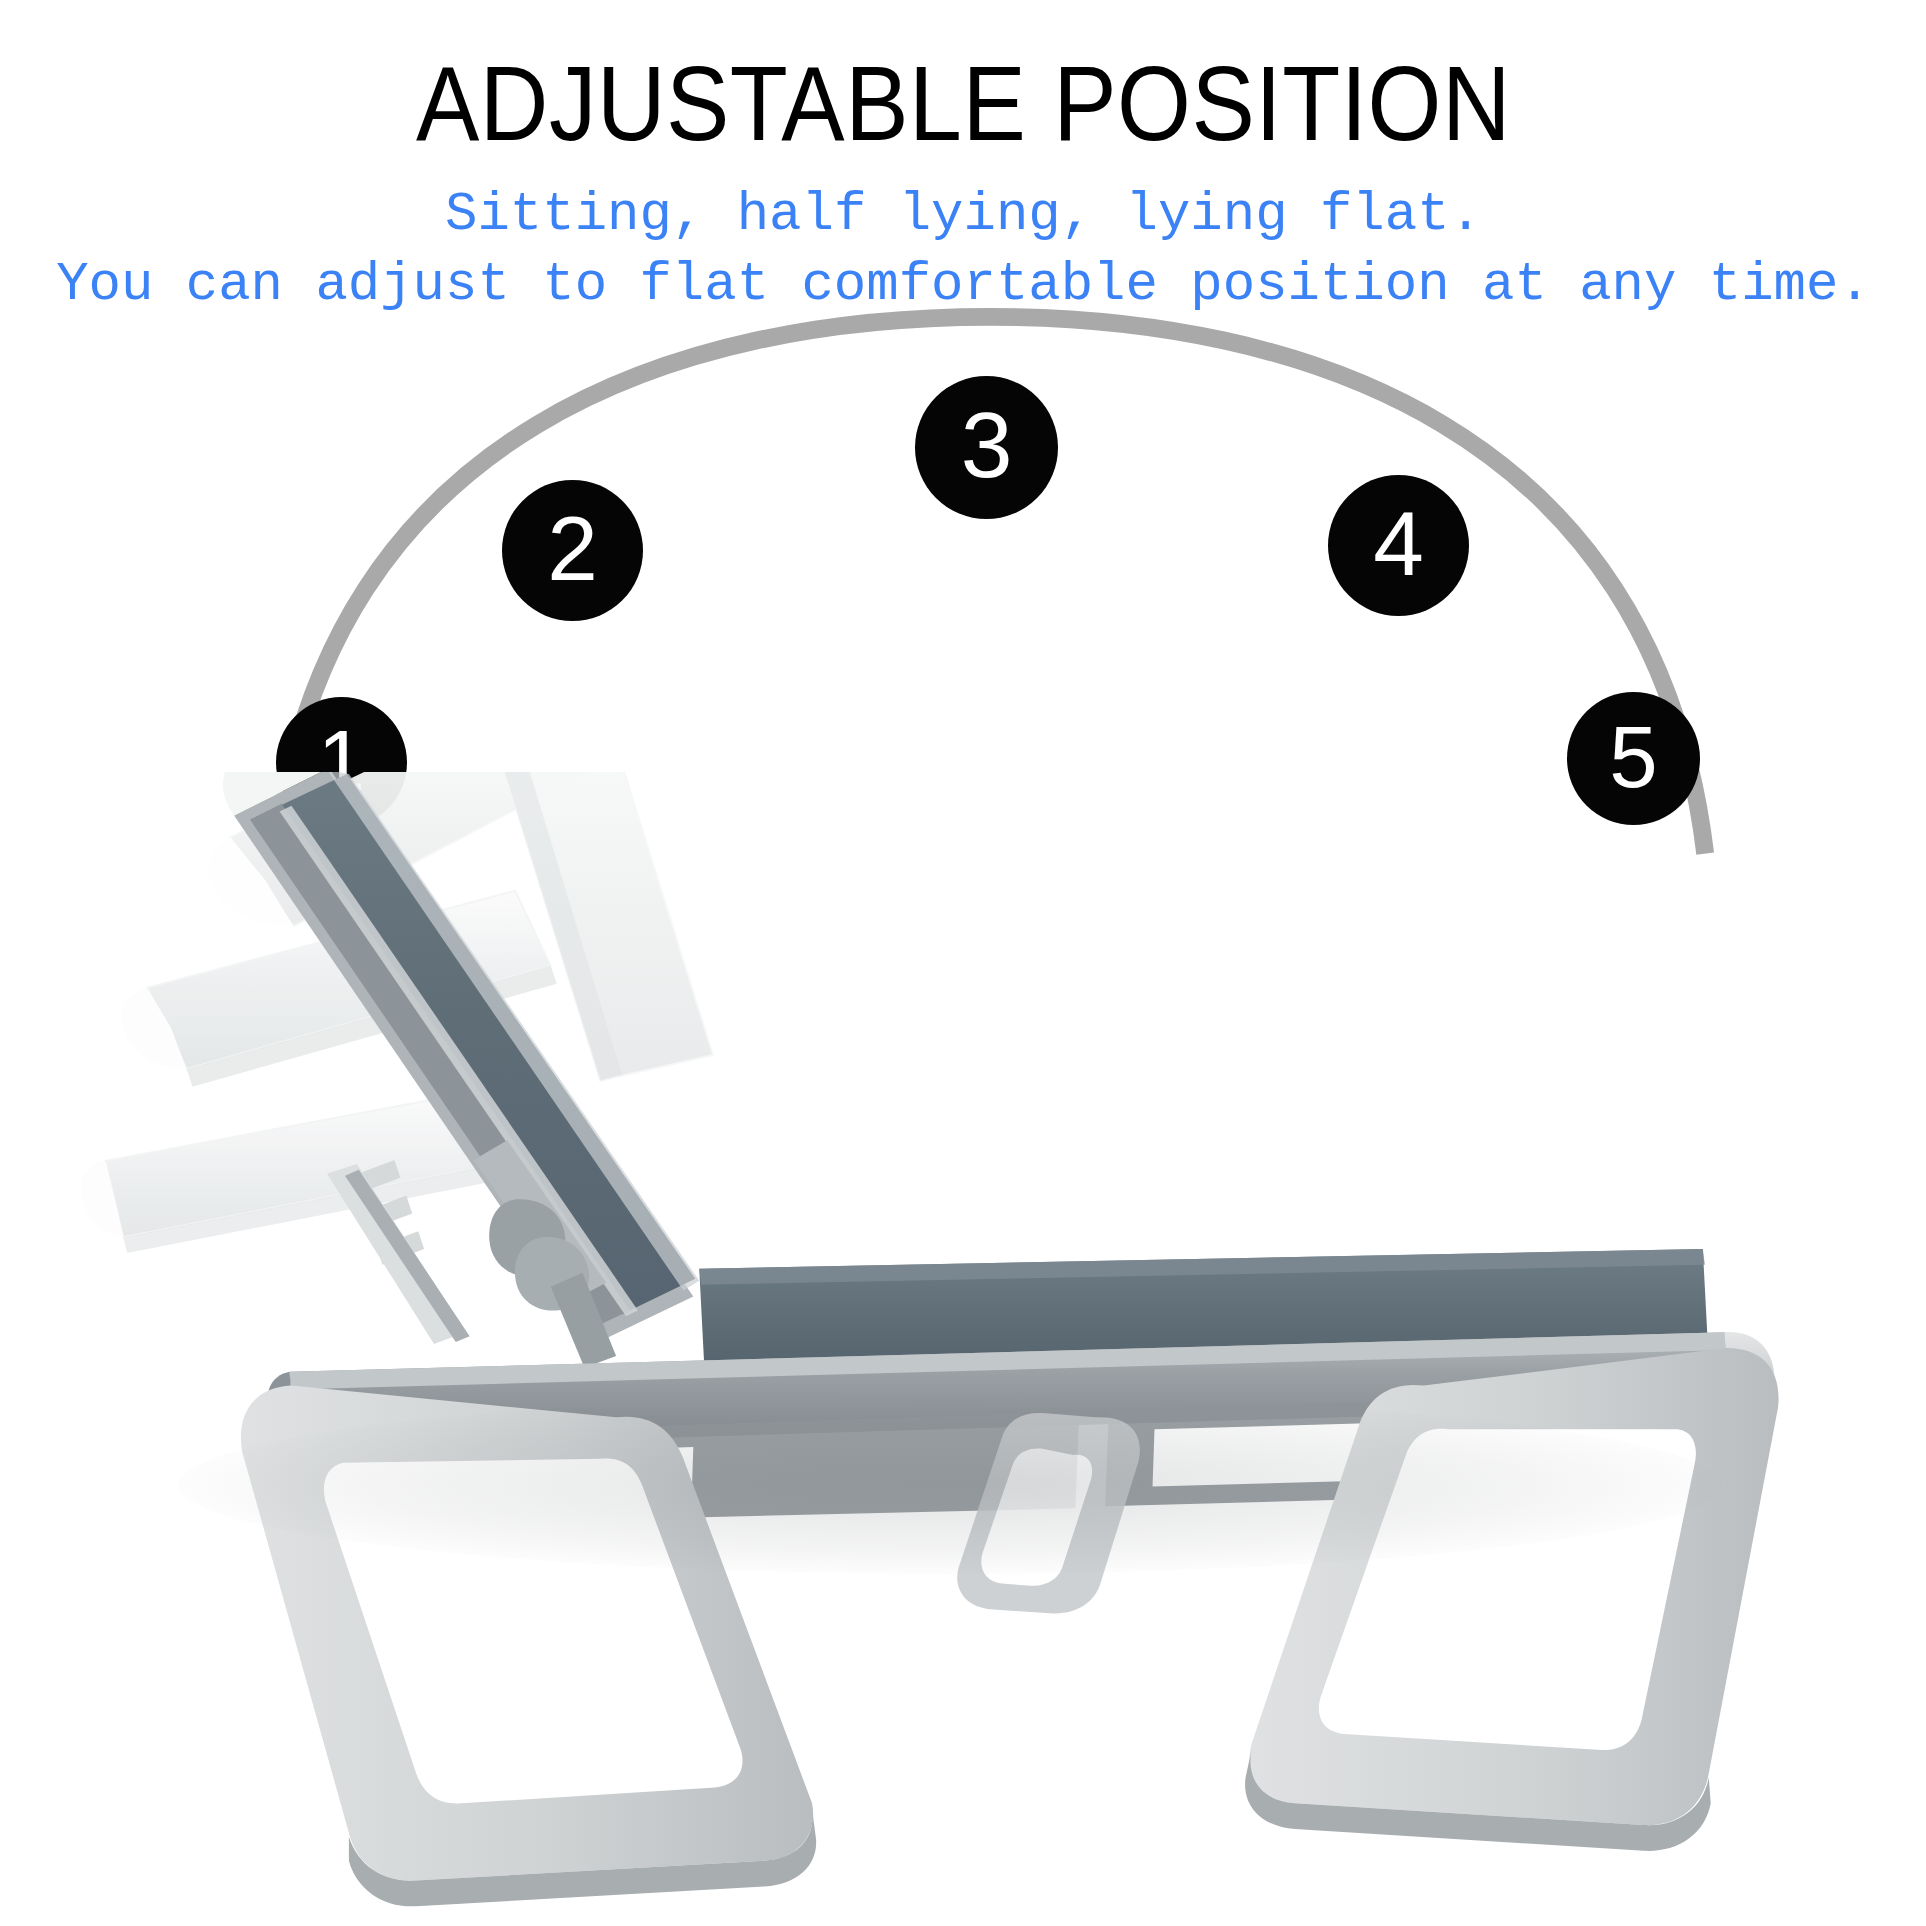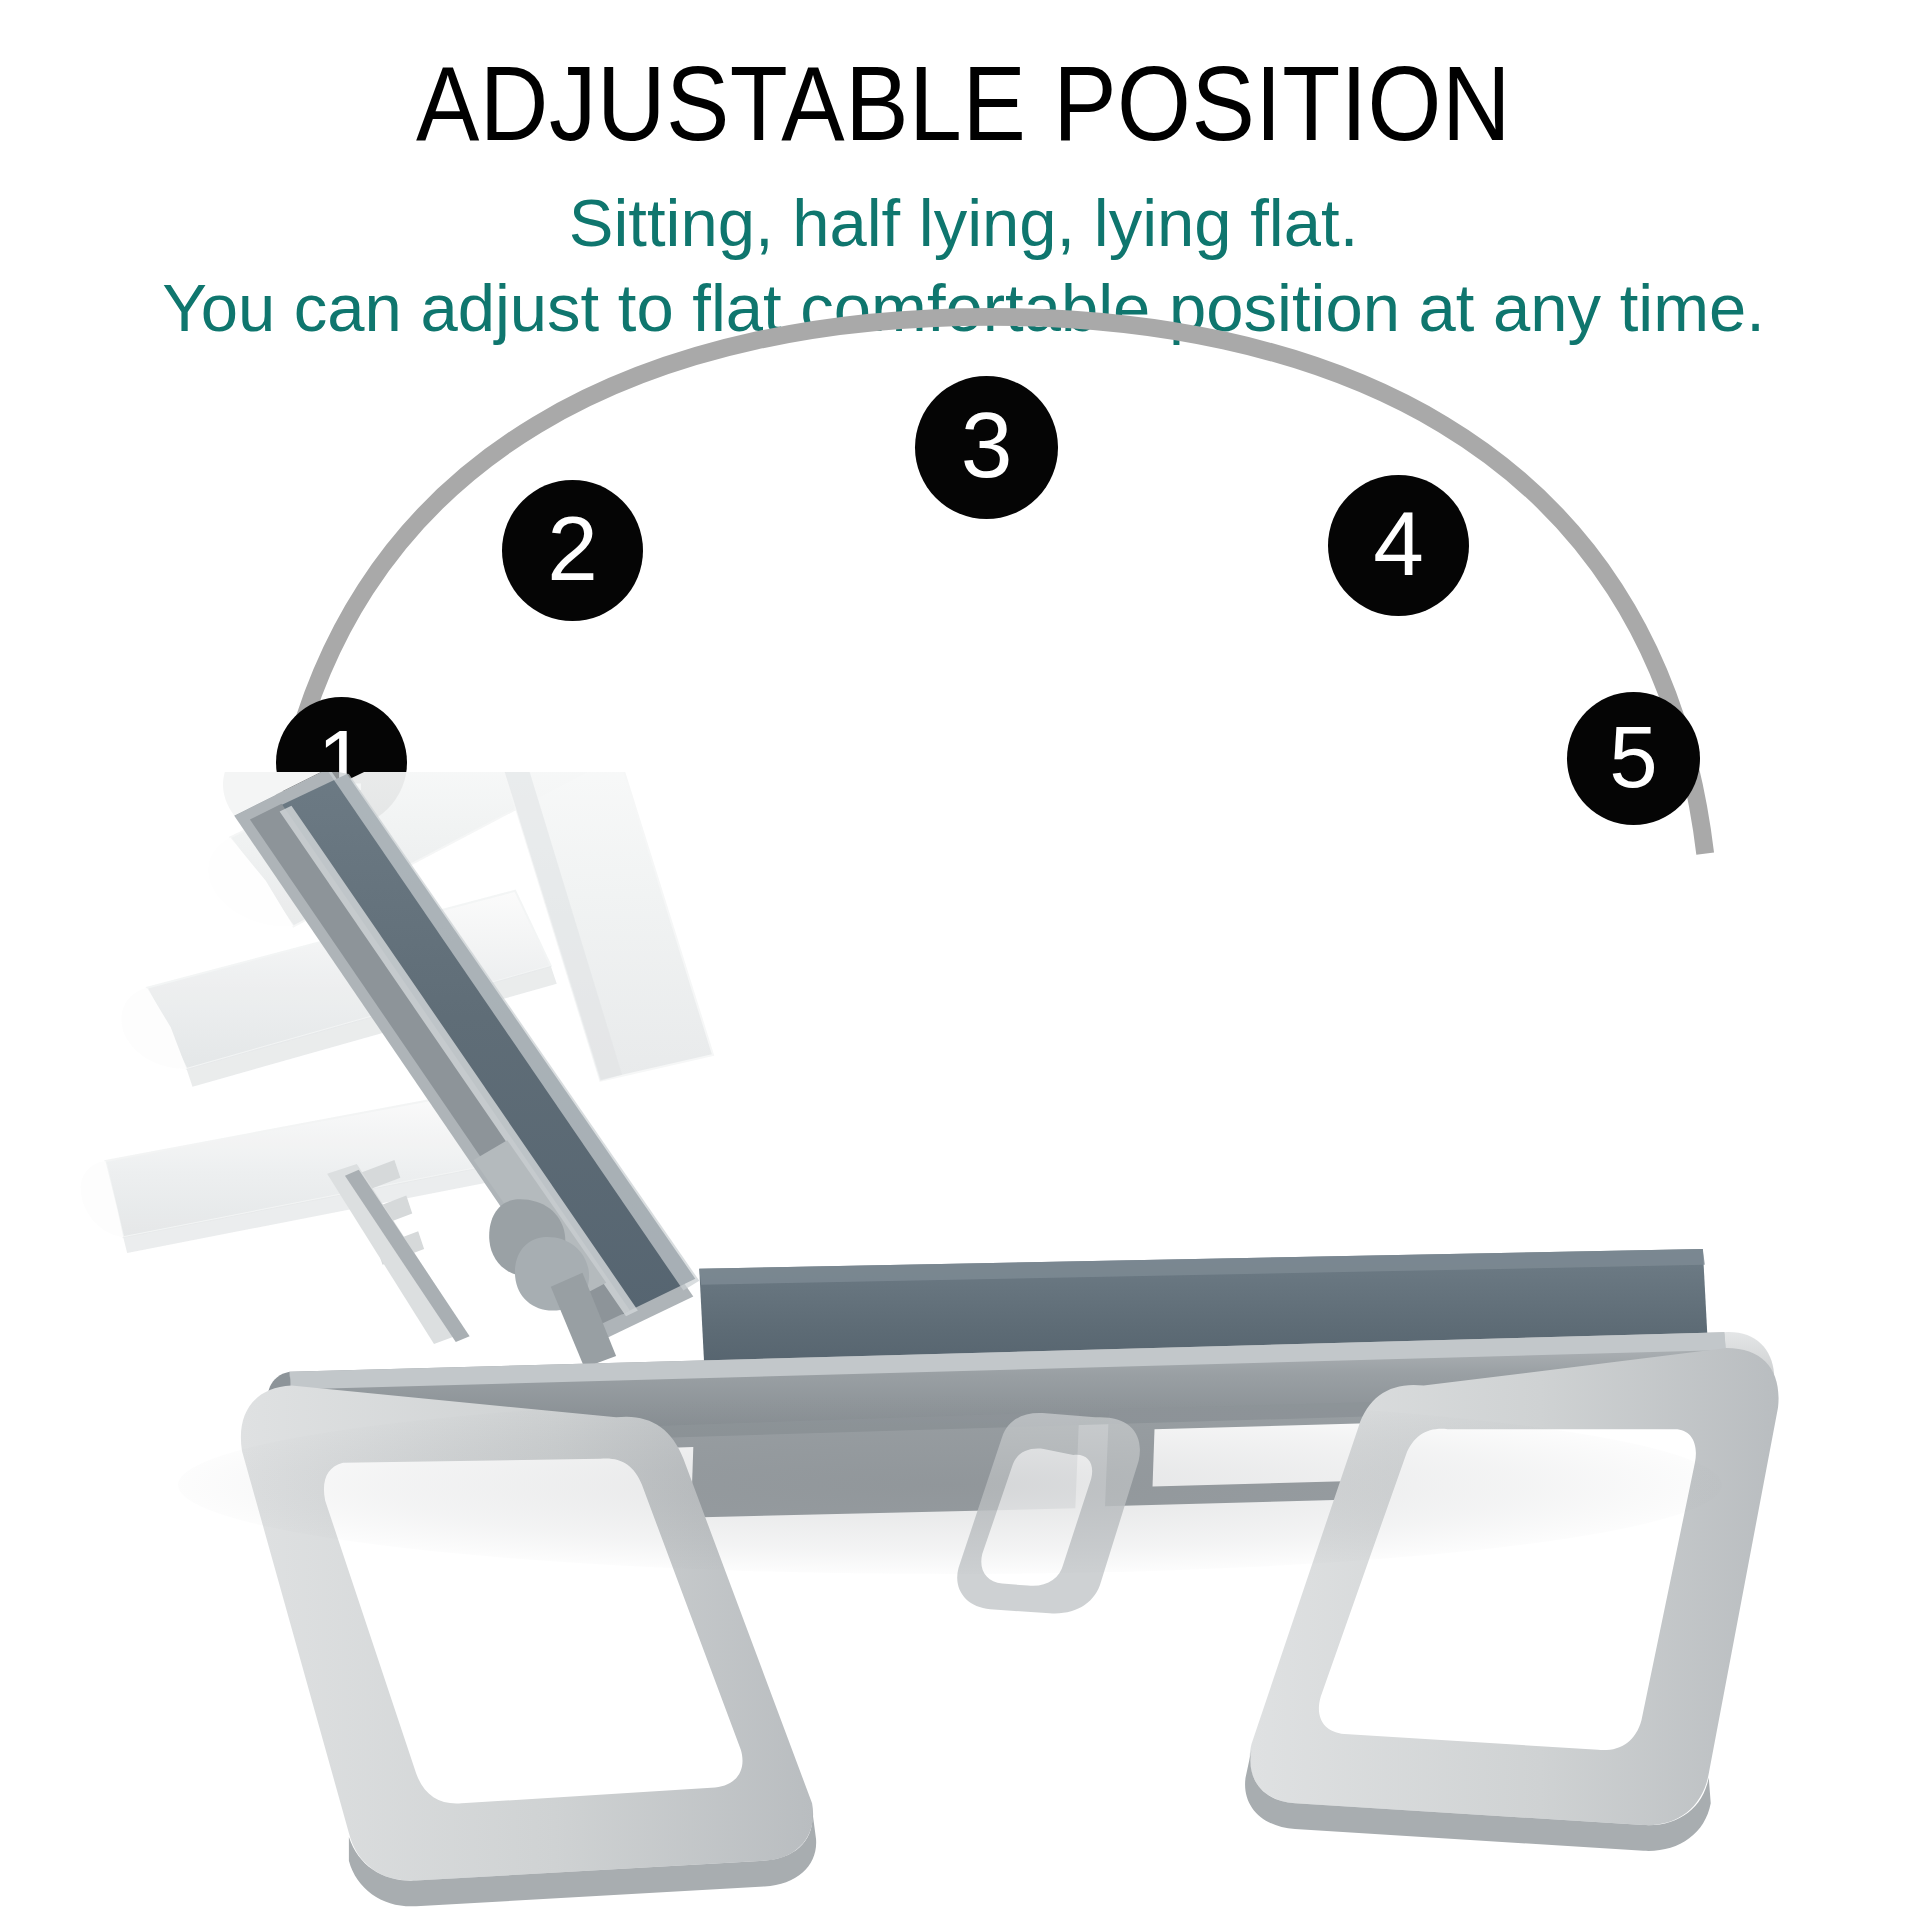--- a/index.html
+++ b/index.html
@@ -33,25 +33,25 @@
     line-height: 1.02;
     font-weight: 400;
     letter-spacing: 0.5px;
     color: #000000;
     font-family: "Liberation Sans", sans-serif;
     transform: scaleY(1.12);
     transform-origin: center top;
   }
   .subtitle {
     margin: 0;
-    font-size: 67px;
+    font-size: 54px;
     line-height: 1.18;
     font-weight: 400;
-    color: #0f766e;
-    font-family: Liberation Sans, sans-serif;
+    color: #3b82f6;
+    font-family: Liberation Mono, monospace;
   }
   .subtitle-1 { padding-top: 42px; }
   .subtitle-2 { padding-top: 6px; }
 
   
   #arc-layer {
     position: absolute;
     left: 0;
     top: 0;
     width: 1927px;

